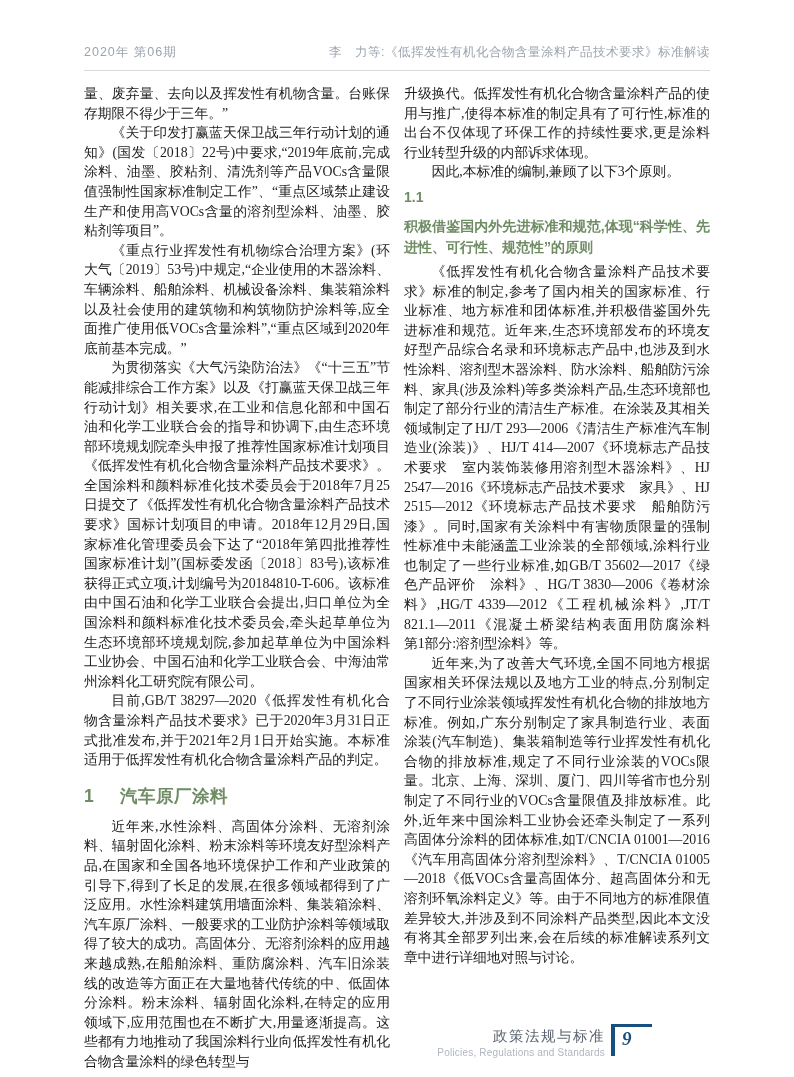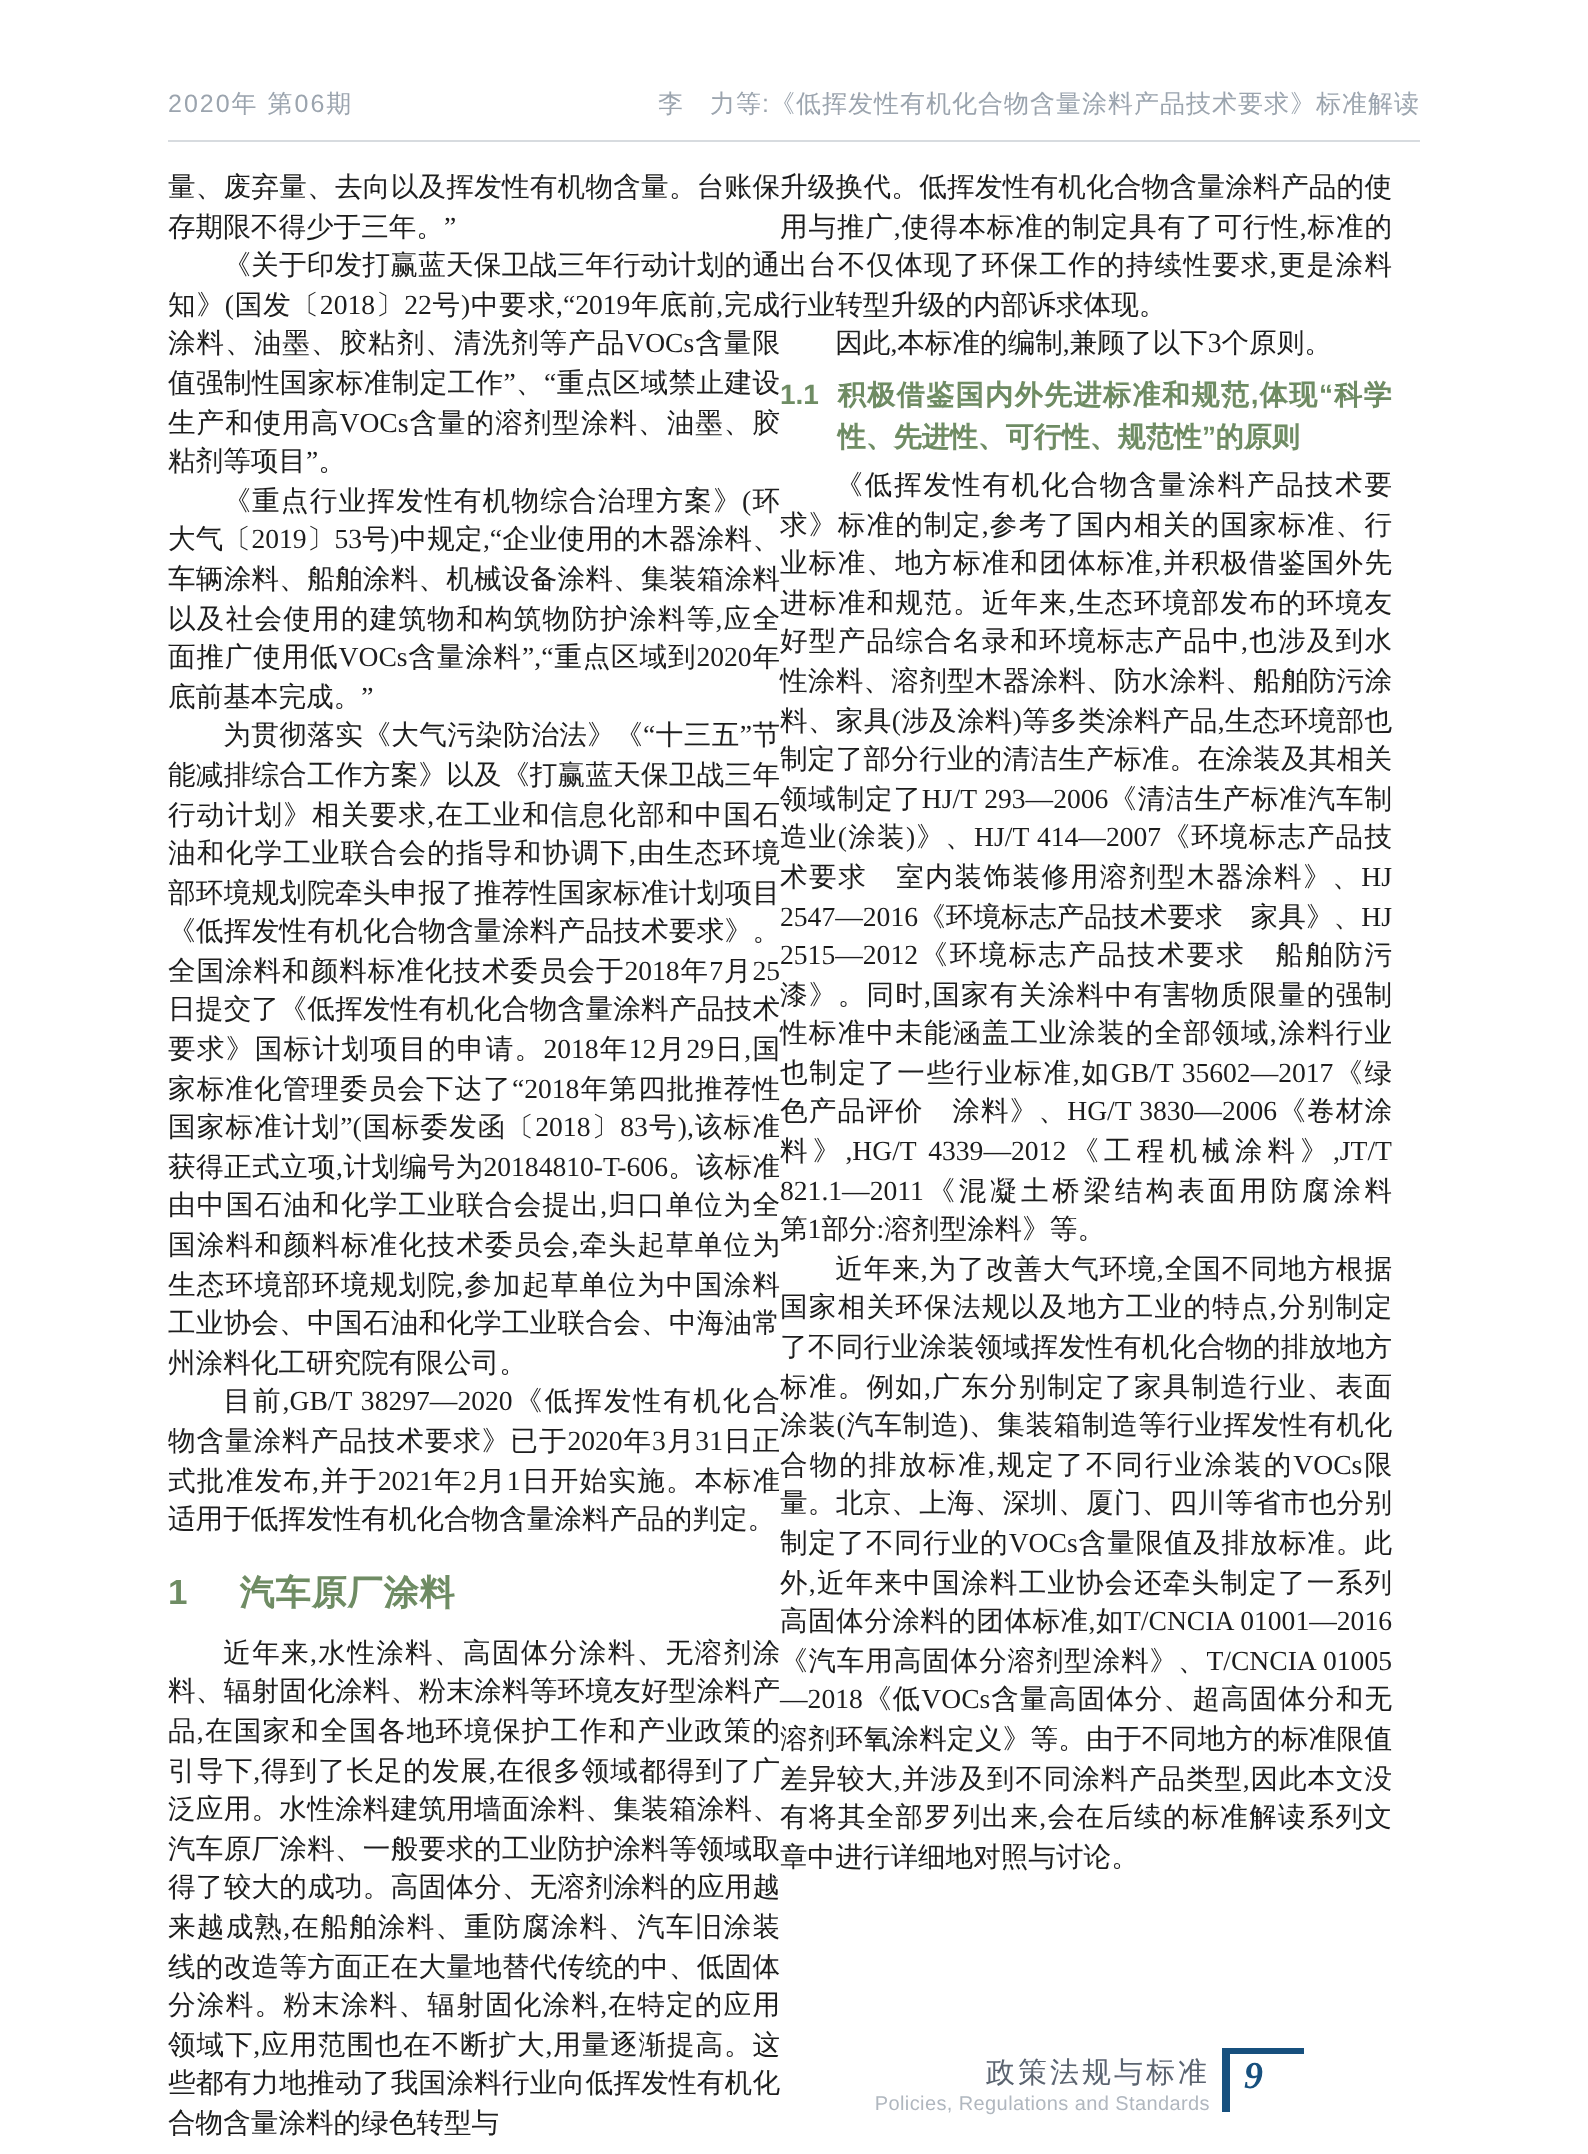--- a/index.html
+++ b/index.html
@@ -23,41 +23,41 @@
     font-size:12.5px;color:var(--header-gray);
   }
   .header .issue{letter-spacing:1px;}
   .header .running{letter-spacing:0.5px;}
   .divider{
     position:absolute;top:70px;left:84px;width:626px;height:1px;
     background:var(--divider);
   }
   .columns{
     position:absolute;top:84px;left:84px;width:626px;
-    display:flex;
+    display:flex;gap:14px;
   }
   .col{width:306px;}
   .para{
     margin:0;text-align:justify;text-justify:inter-ideograph;
     font-size:13.8px;line-height:19.6px;color:var(--body-text);
   }
   .para.ind{text-indent:2em;}
   .sec-h1{
     display:flex;color:var(--green);
     font-family:"Liberation Sans",sans-serif;
     font-weight:700;font-size:17.5px;line-height:24px;
     margin:14px 0 9px 0;
   }
   .sec-h1 .num{flex:0 0 36px;}
   .sec-h1 .title{flex:1;letter-spacing:0.5px;}
   .sec-h2{
     display:flex;color:var(--green);
     font-family:"Liberation Sans",sans-serif;
     font-weight:700;font-size:14px;line-height:21px;
-    margin:5px 0 4px 0;text-align:justify;
+    margin:5px 0 4px 0;text-align:justify;flex-direction:column;
   }
   .sec-h2 .num{flex:0 0 29px;}
   .sec-h2 .title{flex:1;}
   .footer{
     position:absolute;right:70px;bottom:19px;
     display:flex;align-items:flex-start;
     font-family:"Liberation Sans",sans-serif;
   }
   .footer-text{text-align:right;margin-right:6px;padding-top:3px;}
   .footer-text .cn{font-size:14.5px;color:var(--footer-gray);letter-spacing:1.5px;}

